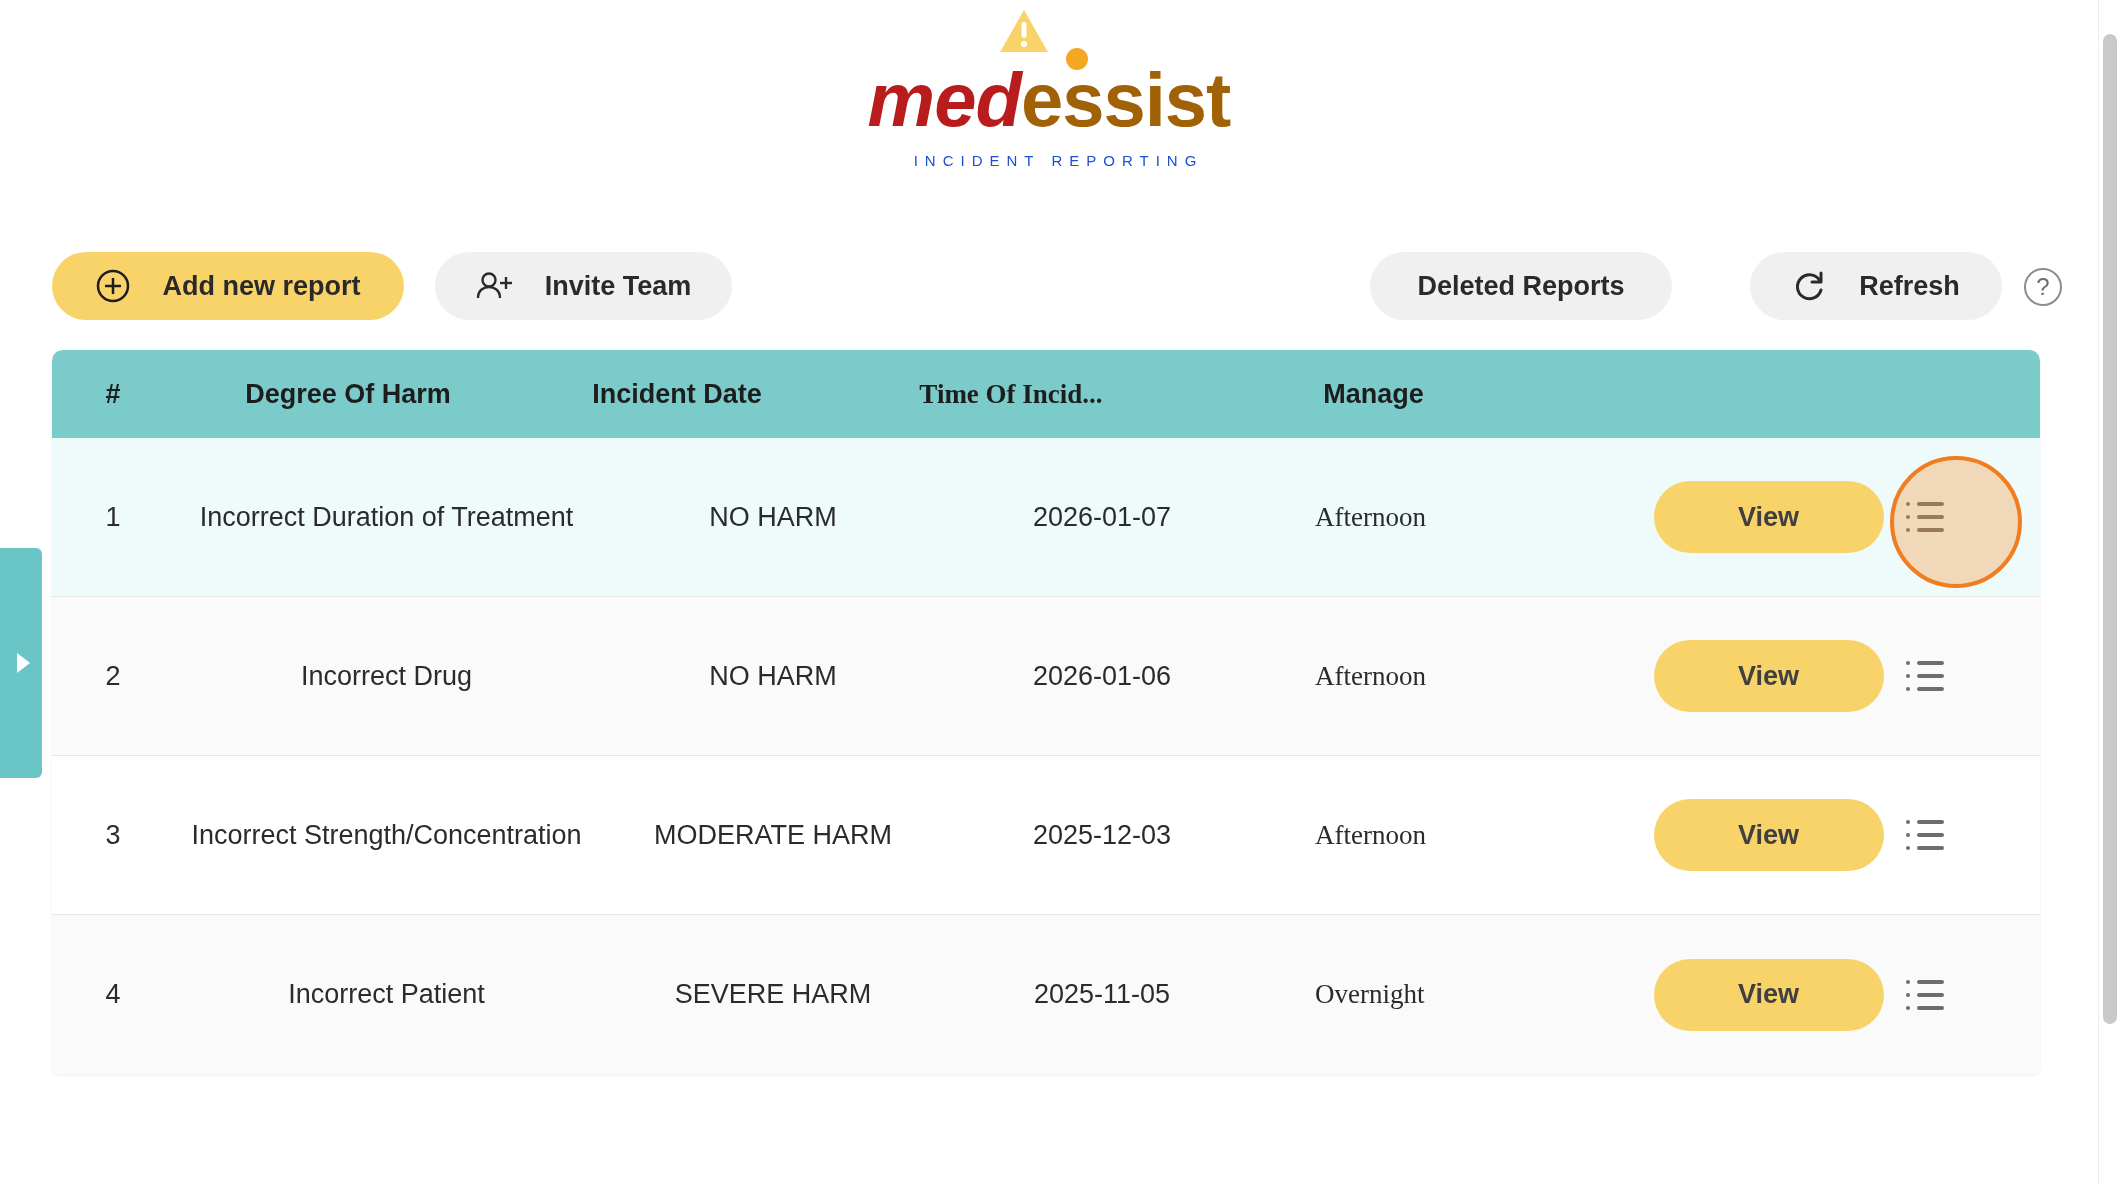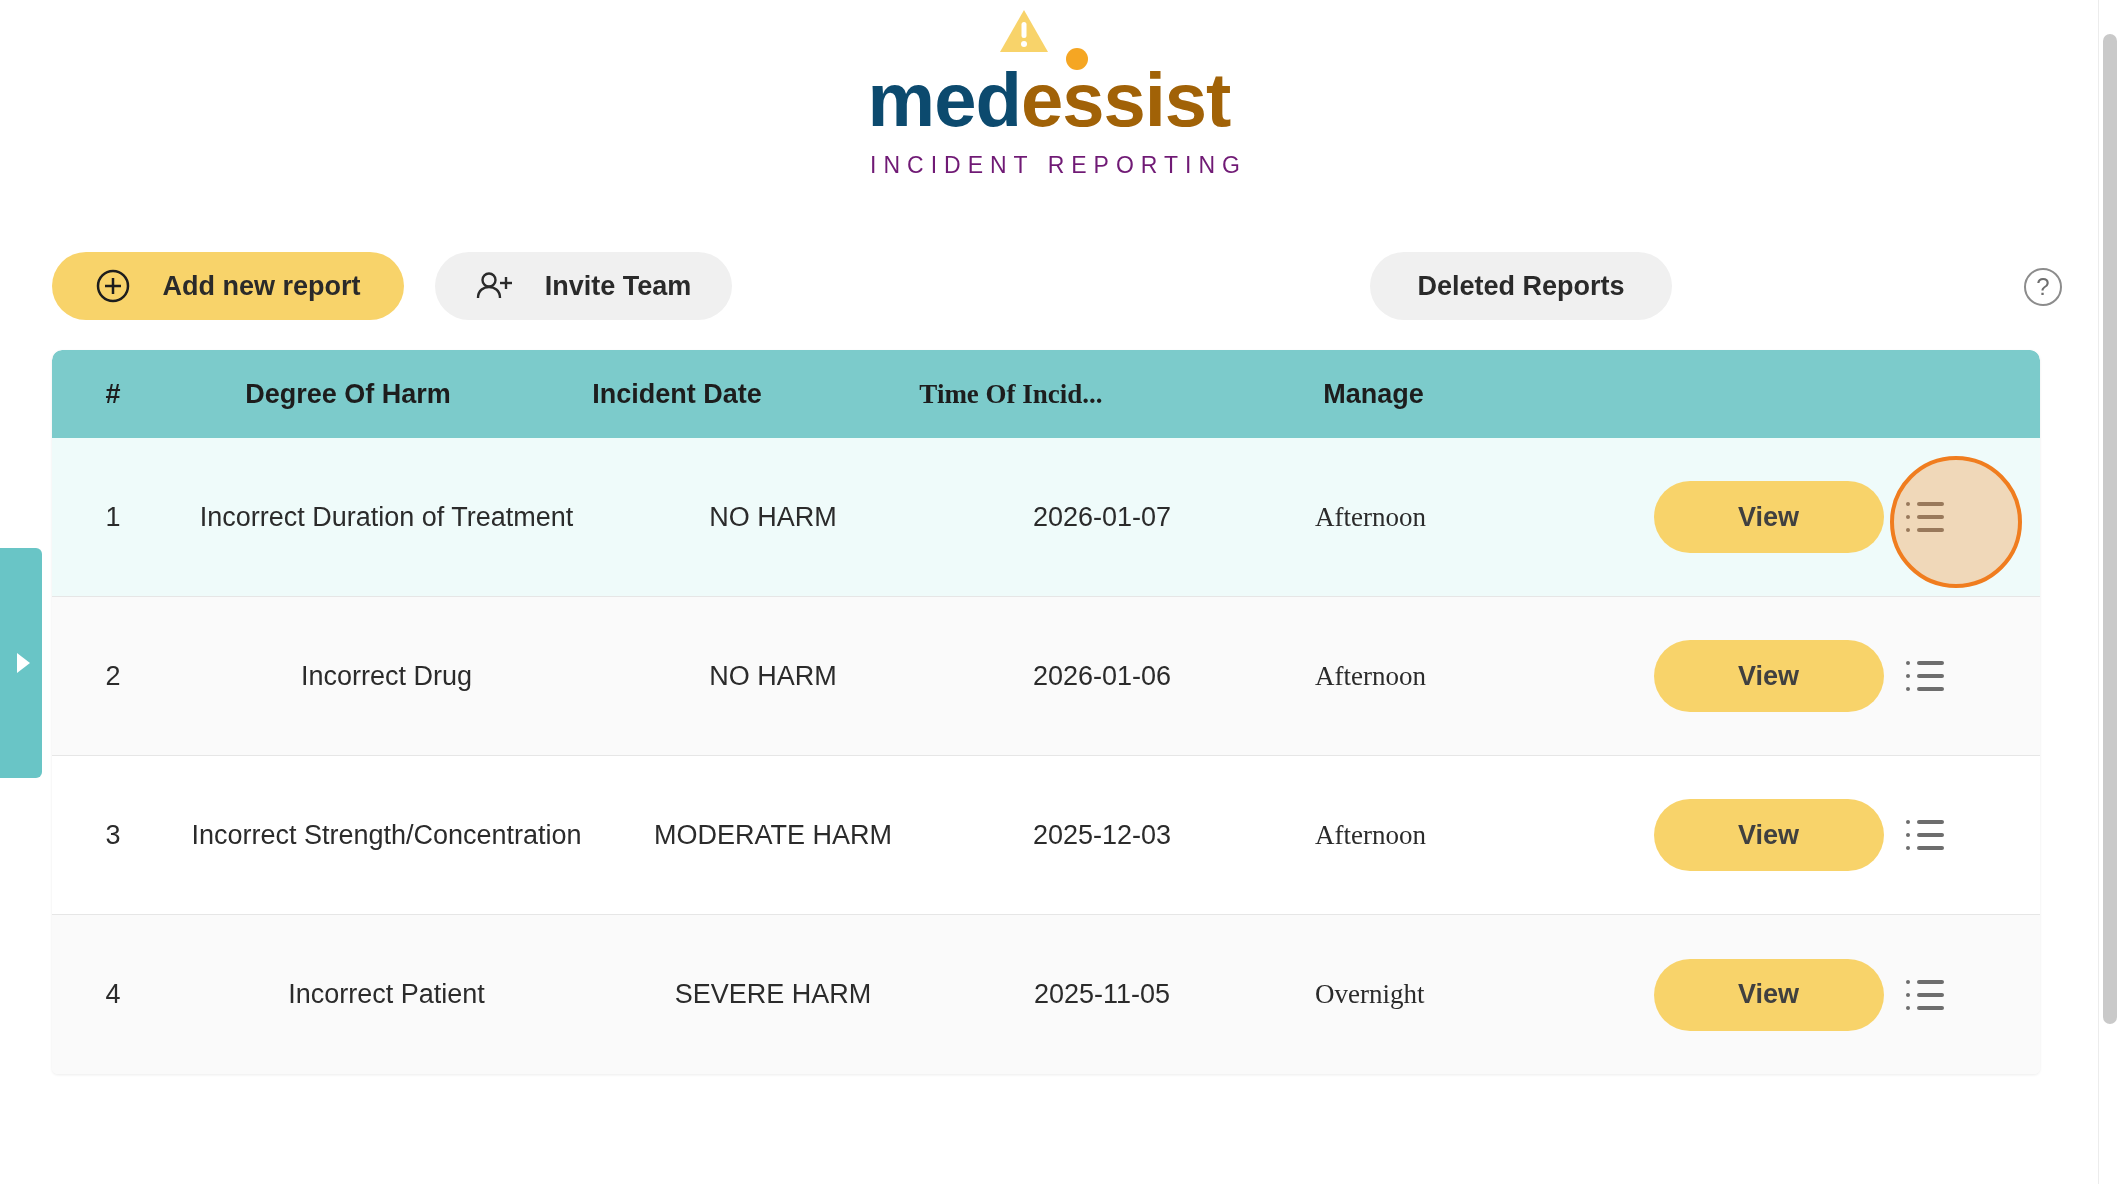--- a/index.html
+++ b/index.html
@@ -76,41 +76,41 @@
   }
   .logo-row {
     position: relative;
     display: flex;
     align-items: baseline;
     font-size: 76px;
     font-weight: bold;
     letter-spacing: -1px;
     line-height: 1;
   }
-  .logo-med { color: #0c4a6e; }
+  .logo-med { color: #b91c1c; font-style: italic; }
   .logo-ssist { color: #a16207; }
   .logo-dot {
     position: absolute;
     left: 198px;
     top: -14px;
     width: 22px; height: 22px;
     border-radius: 50%;
     background: #f5a623;
   }
   .logo-badge {
     position: absolute;
     left: 130px;
     top: -54px;
     width: 52px; height: 46px;
   }
   .logo-sub {
     margin-top: 14px;
-    font-size: 23px;
+    font-size: 15px;
     letter-spacing: 7px;
-    color: #701a75;
+    color: #1d4ed8;
     margin-left: 19px;
   }
 
   
   .toolbar {
     position: absolute;
     left: 52px;
     right: 30px;
     top: 252px;
     height: 68px;
@@ -291,20 +291,27 @@
           <line x1="30" y1="7" x2="30" y2="19" stroke="#2a2a2a" stroke-width="2.4"></line>
           <line x1="24" y1="13" x2="36" y2="13" stroke="#2a2a2a" stroke-width="2.4"></line>
         </svg>
         <span>Invite Team</span>
       </button>
 
       <button class="btn btn-deleted">
         <span>Deleted Reports</span>
       </button>
 
+      <button class="btn btn-refresh">
+        <svg width="36" height="36" viewBox="0 0 36 36">
+          <path d="M28 13 A12 12 0 1 0 29 22" fill="none" stroke="#2a2a2a" stroke-width="3" stroke-linecap="round"></path>
+          <path d="M29 5 L29 14 L20 14" fill="none" stroke="#2a2a2a" stroke-width="3" stroke-linecap="round" stroke-linejoin="round"></path>
+        </svg>
+        <span>Refresh</span>
+      </button>
 
       <div class="help-icon">
         <span>?</span>
       </div>
     </div>
 
     <div class="table">
       <div class="thead">
         <div class="th cell c-num">#</div>
         <div class="th cell c-harm">Degree Of Harm</div>

